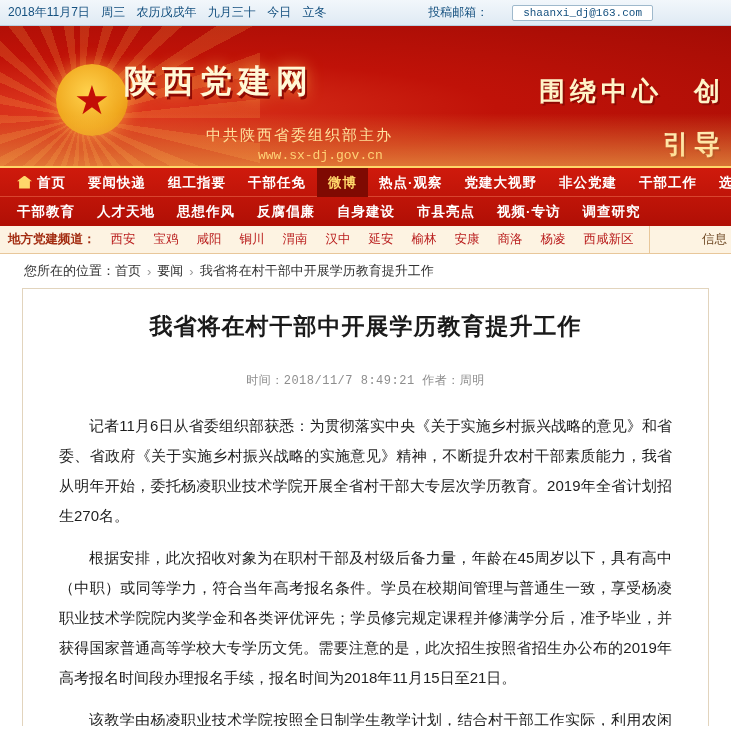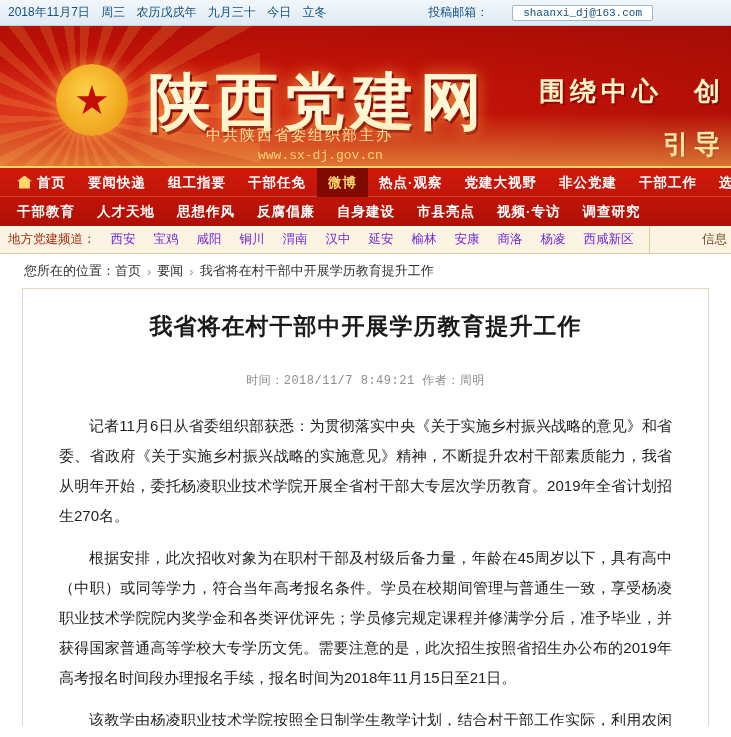--- a/index.html
+++ b/index.html
@@ -91,22 +91,22 @@
   .banner .emblem .glyph {
     position: absolute;
     inset: 0;
     display:flex; align-items:center; justify-content:center;
     font-size: 40px;
     color: #c30e06;
     font-family: "DejaVu Sans", sans-serif;
   }
   .site-title {
     position: absolute;
-    left: 148px; top: 34px;
-    font-size: 62px;
+    left: 124px; top: 34px;
+    font-size: 32px;
     font-weight: bold;
     color: #fff8d6;
     letter-spacing: 6px;
     text-shadow: 2px 3px 0 #8e0a04, 0 0 16px rgba(255,200,80,.7);
     font-family: "DejaVu Sans", sans-serif;
     white-space: nowrap;
   }
   .site-sub {
     position: absolute;
     left: 206px; top: 100px;
@@ -181,27 +181,27 @@
     border-bottom: 1px solid #e8c79a;
     display: flex;
     align-items: center;
     font-size: 12.5px;
     color: #7a3b12;
     padding-left: 8px;
     box-sizing: border-box;
   }
   .channel .label {
     color: #a32d12;
-    font-weight: normal;
+    font-weight: bold;
     margin-right: 6px;
     white-space: nowrap;
   }
   .channel .city {
     padding: 0 9px;
-    color: #6d28d9;
+    color: #b91c1c;
     white-space: nowrap;
   }
   .channel .tail {
     margin-left: auto;
     padding-right: 4px;
     color: #6b4520;
     white-space: nowrap;
   }
   .channel-divider {
     width: 1px; height: 28px; background: #e8c79a;

